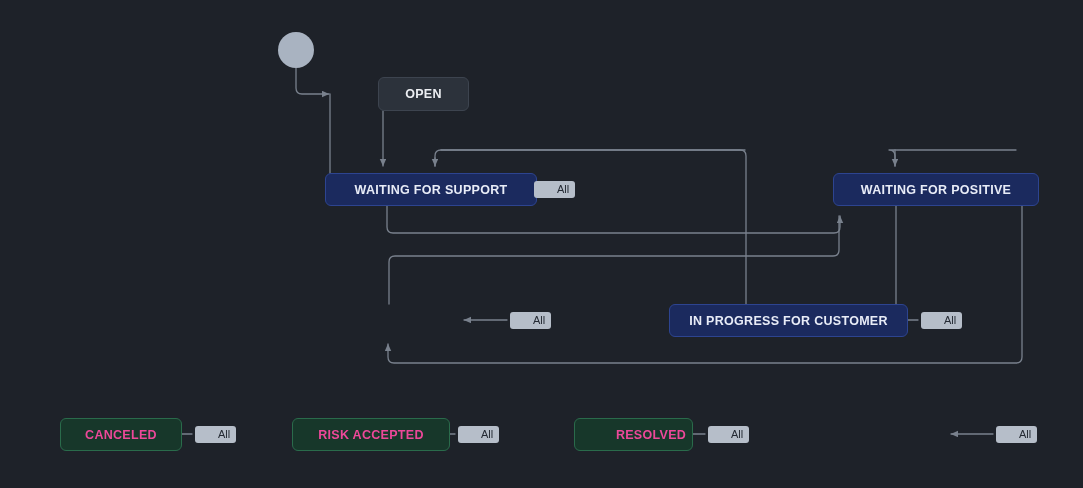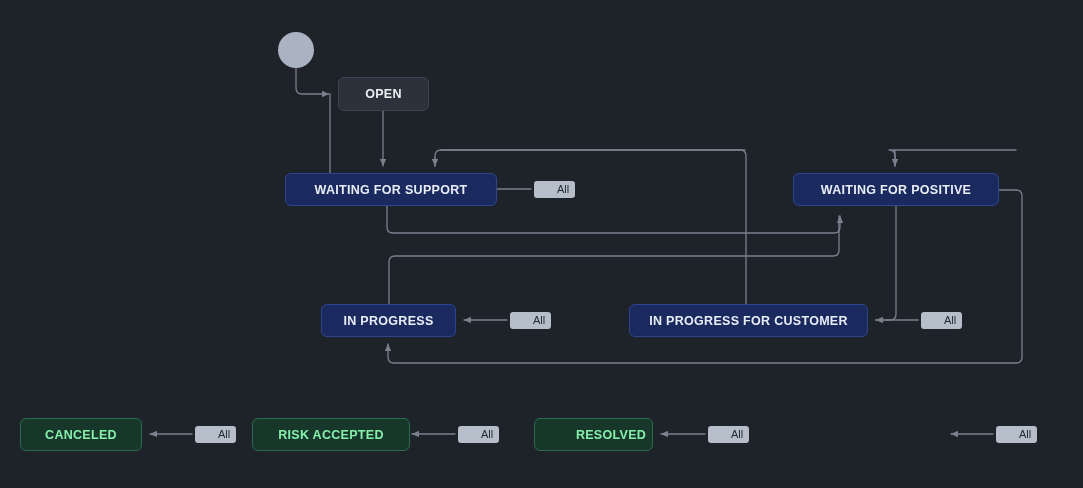--- a/index.html
+++ b/index.html
@@ -29,41 +29,42 @@
     border-radius: 6px;
     display: flex;
     align-items: center;
     justify-content: center;
     font-size: 12.5px;
     font-weight: bold;
     letter-spacing: 0.3px;
     white-space: nowrap;
     text-align: left;
     z-index: 3;
+    margin-left: 40px;
   }
   .node-start {
     position: absolute;
     border-radius: 50%;
     background: #a9b3c1;
     z-index: 3;
   }
   .node-open {
     background: #2c323b;
     border: 1px solid #3d444f;
     color: #eceef2;
   }
   .node-blue {
     background: #1b2a5e;
     border: 1px solid #2d4490;
     color: #e8ecf7;
   }
   .node-green {
     background: #17372a;
     border: 1px solid #2a6b4b;
-    color: #86efac;
+    color: #ec4899;
   }
   .edge-label {
     position: absolute;
     background: #b6bec9;
     color: #242a33;
     border-radius: 3px;
     font-size: 11px;
     font-weight: normal;
     padding: 1px 6px 2px 23px;
     line-height: 14px;
@@ -118,21 +119,20 @@
   </svg>
 
   <div class="node-start" style="left:278px; top:32px; width:36px; height:36px;"></div>
 
   <div class="node node-open" style="left:338px; top:77px; width:91px; height:34px;">OPEN</div>
 
   <div class="node node-blue" style="left:285px; top:173px; width:212px; height:33px;">WAITING FOR SUPPORT</div>
 
   <div class="node node-blue" style="left:793px; top:173px; width:206px; height:33px;">WAITING FOR POSITIVE</div>
 
-  <div class="node node-blue" style="left:321px; top:304px; width:135px; height:33px;">IN PROGRESS</div>
 
   <div class="node node-blue" style="left:629px; top:304px; width:239px; height:33px;">IN PROGRESS FOR CUSTOMER</div>
 
   <div class="node node-green" style="left:20px; top:418px; width:122px; height:33px;">CANCELED</div>
 
   <div class="node node-green" style="left:252px; top:418px; width:158px; height:33px;">RISK ACCEPTED</div>
 
   <div class="node node-green" style="left:534px; top:418px; width:119px; height:33px;padding-left:35px;">RESOLVED</div>
 
 

